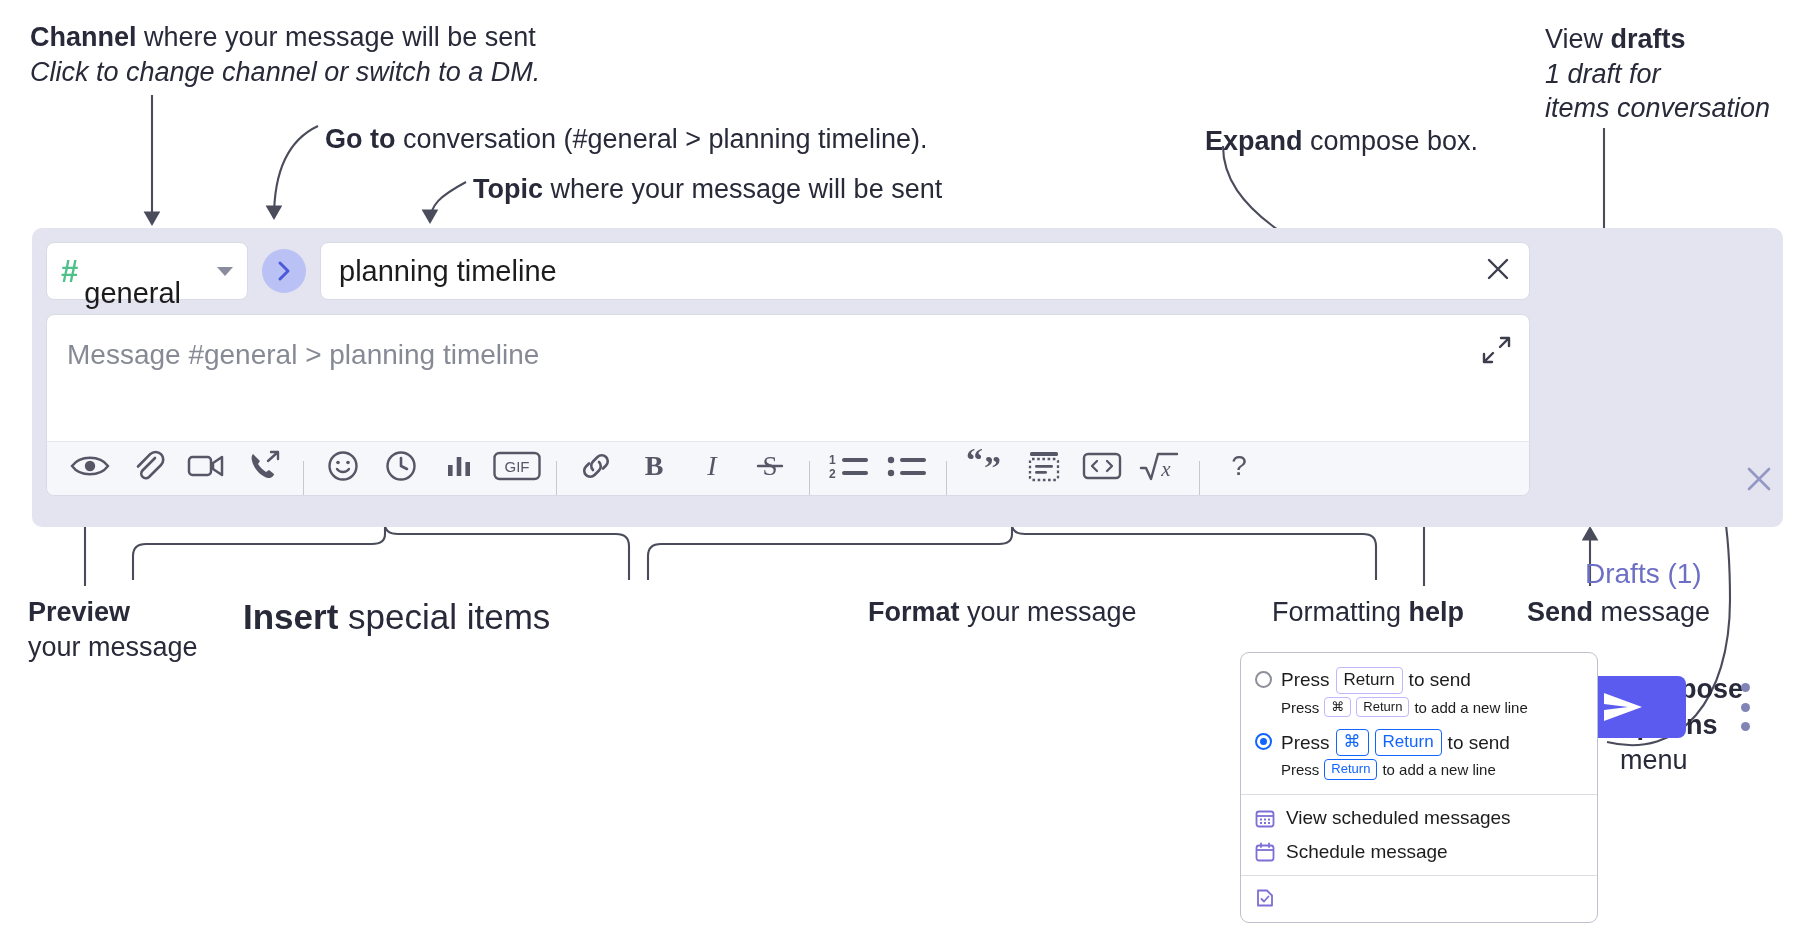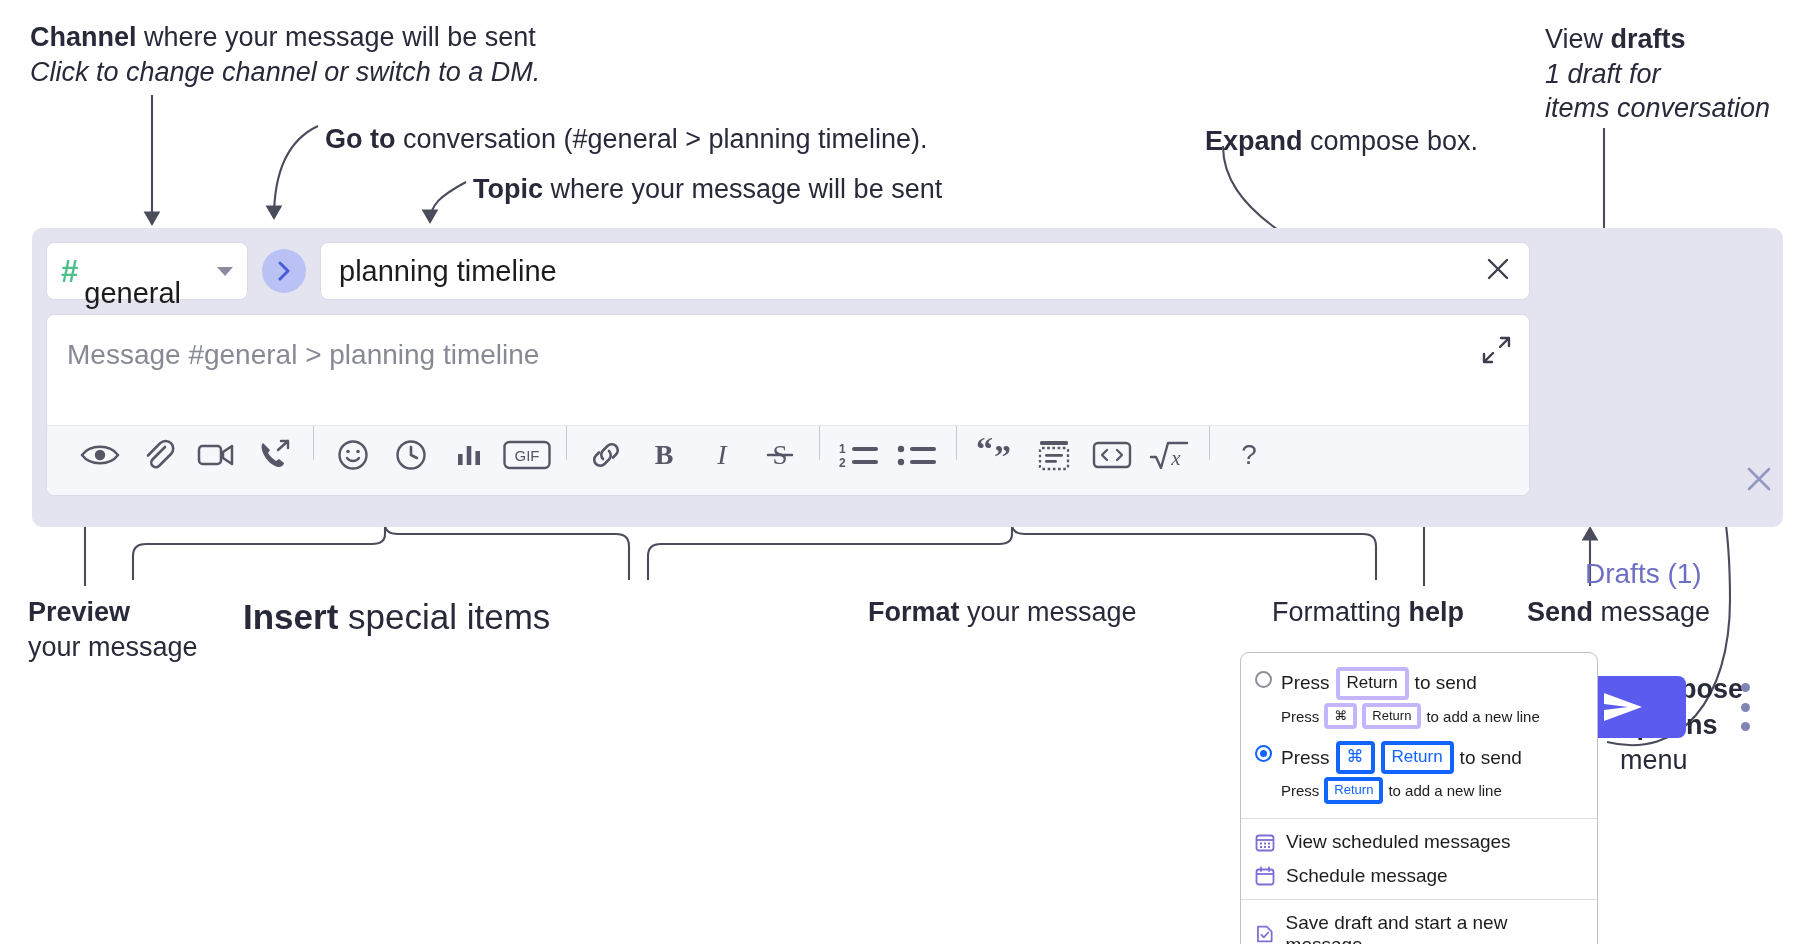--- a/index.html
+++ b/index.html
@@ -89,26 +89,26 @@
     position:relative;
   }
   .msg-placeholder {
     position:absolute; left:20px; top:24px;
     font-size:28px; color:#878a94;
   }
   .expand-btn { position:absolute; right:18px; top:20px; cursor:pointer;}
 
   .toolbar {
     position:absolute; left:0; right:0; bottom:0;
-    height:70px;
+    height:54px;
     border-top:1px solid #e6e7ee;
     background:#f6f7fb;
     border-radius:0 0 8px 8px;
-    display:flex; align-items:flex-start;
-    padding-left:24px;
+    display:flex; align-items:flex-end;
+    padding-left:14px;
   }
   .tb-item {
     width:58px; height:58px;
     display:flex;align-items:center;justify-content:center;
     cursor:pointer; color:#555766;
   }
   .tb-sep { width:1px; height:34px; background:#c6c8d4; margin:0 10px; }
 
   .send-btn {
     position:absolute;
@@ -147,21 +147,21 @@
   .radio {
     width:17px;height:17px;border-radius:50%;
     border:2px solid #8e9099; background:#fff;
     margin-top:4px; flex:0 0 auto; cursor:pointer;
   }
   .radio.on { border-color:#1264ff; background:#fff; position:relative;}
   .radio.on::after{content:"";position:absolute;left:3px;top:3px;width:7px;height:7px;border-radius:50%;background:#1264ff;}
   .opt-main { font-size:19px; color:#1d1c1d; display:flex;align-items:center; gap:6px; }
   .opt-sub  { font-size:15px; color:#1d1c1d; display:flex;align-items:center;gap:5px; margin:3px 0 8px 31px;}
   .kbd {
-    border:4px solid #c4b5fd; border-radius:4px;
+    border:1px solid #c4b5fd; border-radius:4px;
     padding:0px 7px; font-size:17px; line-height:1.45;
     background:#fff; color:#1d1c1d; display:inline-block;
   }
   .kbd.sm { font-size:13px; padding:0px 6px;}
   .kbd.blue { border-color:#1264ff; color:#1264ff; }
   .menu-div { height:1px; background:#dddee4; margin:6px 0; }
   .menu-item { display:flex;align-items:center; gap:11px; padding:6px 14px; font-size:19px; color:#1d1c1d; cursor:pointer;}
 </style>
 </head>
 <body>
@@ -525,17 +525,16 @@
       <span>Schedule message</span>
     </div>
 
     <div class="menu-div"></div>
 
     <div class="menu-item">
       <svg width="20" height="20" viewBox="0 0 20 20">
           <path d="M3,2.5 L12,2.5 L17,7.5 L17,17.5 L3,17.5 Z" fill="none" stroke="#7c6fd6" stroke-width="1.8" stroke-linejoin="round"></path>
           <path d="M6.5,11 L9,13.5 L13.5,8.5" fill="none" stroke="#7c6fd6" stroke-width="1.8" stroke-linecap="round" stroke-linejoin="round"></path>
         </svg>
-      <span>Save draft and start a new message</span>
     </div>
   </div>
 
 </div>
 
 </body></html>

